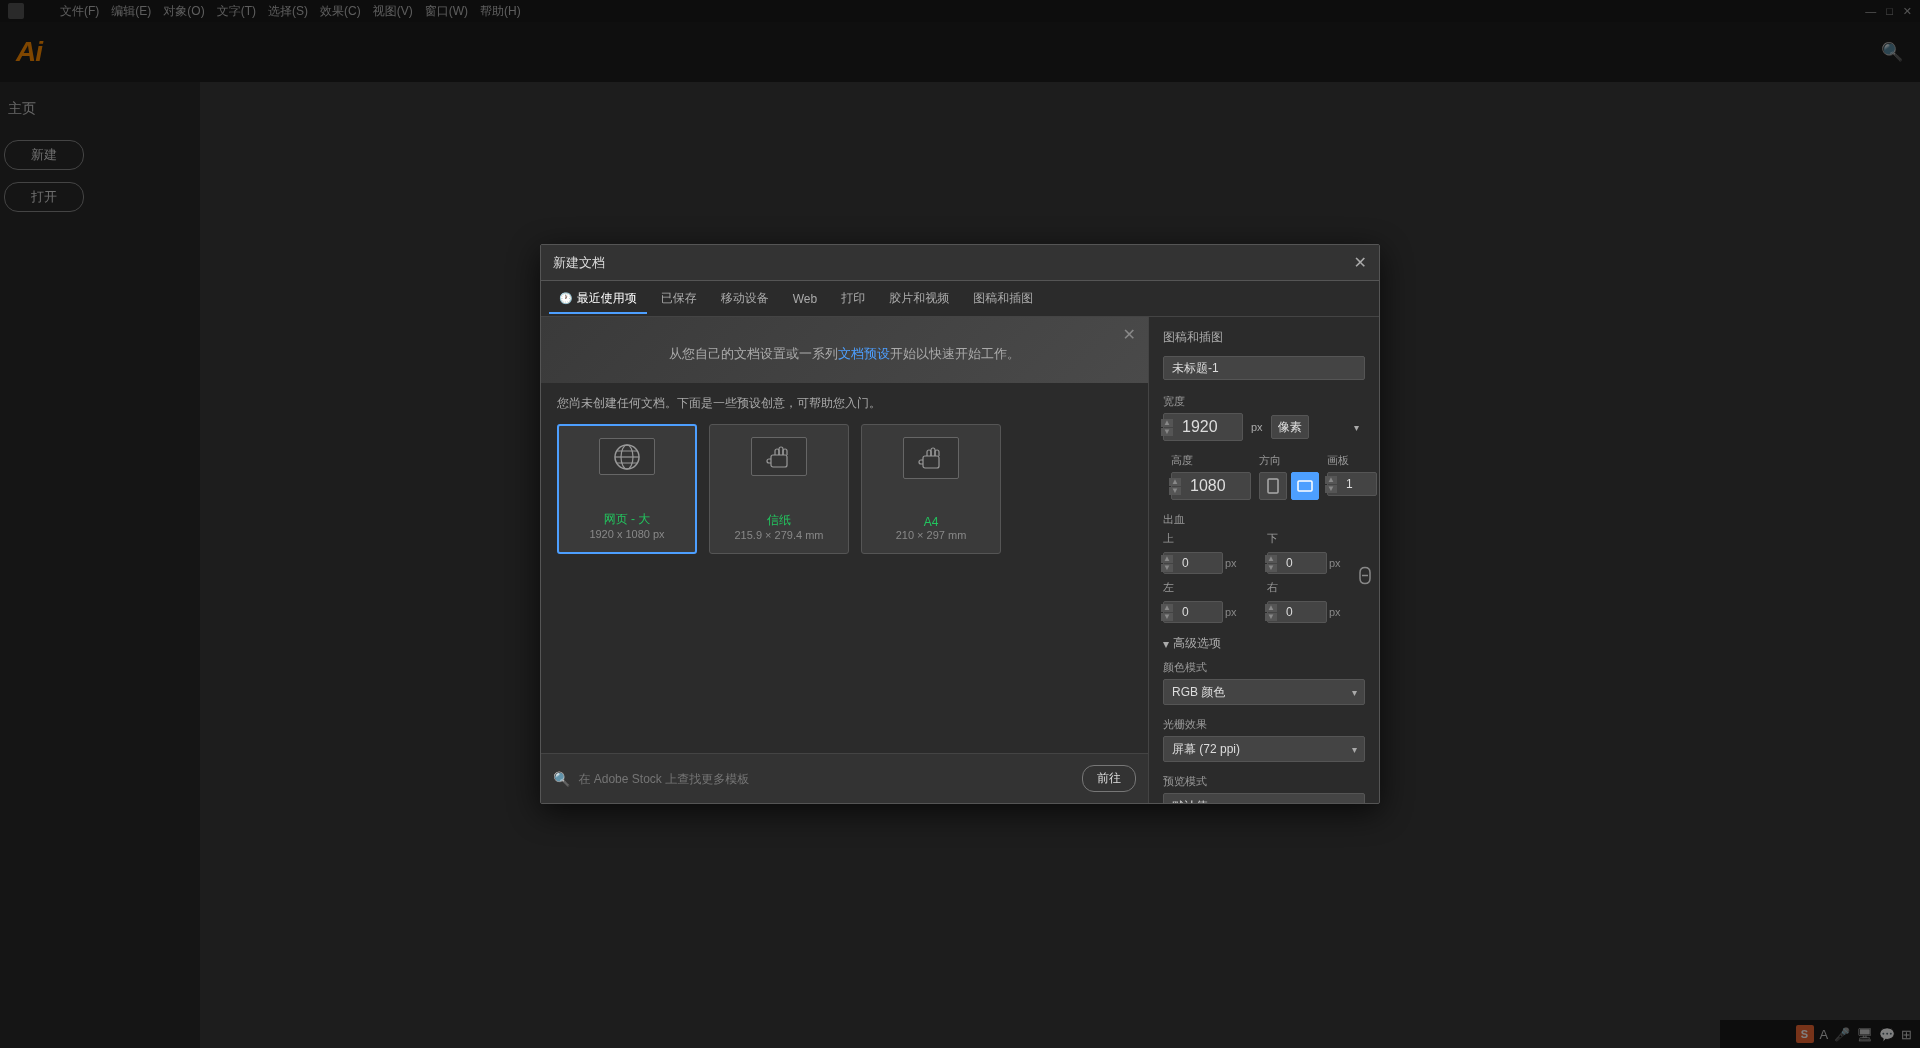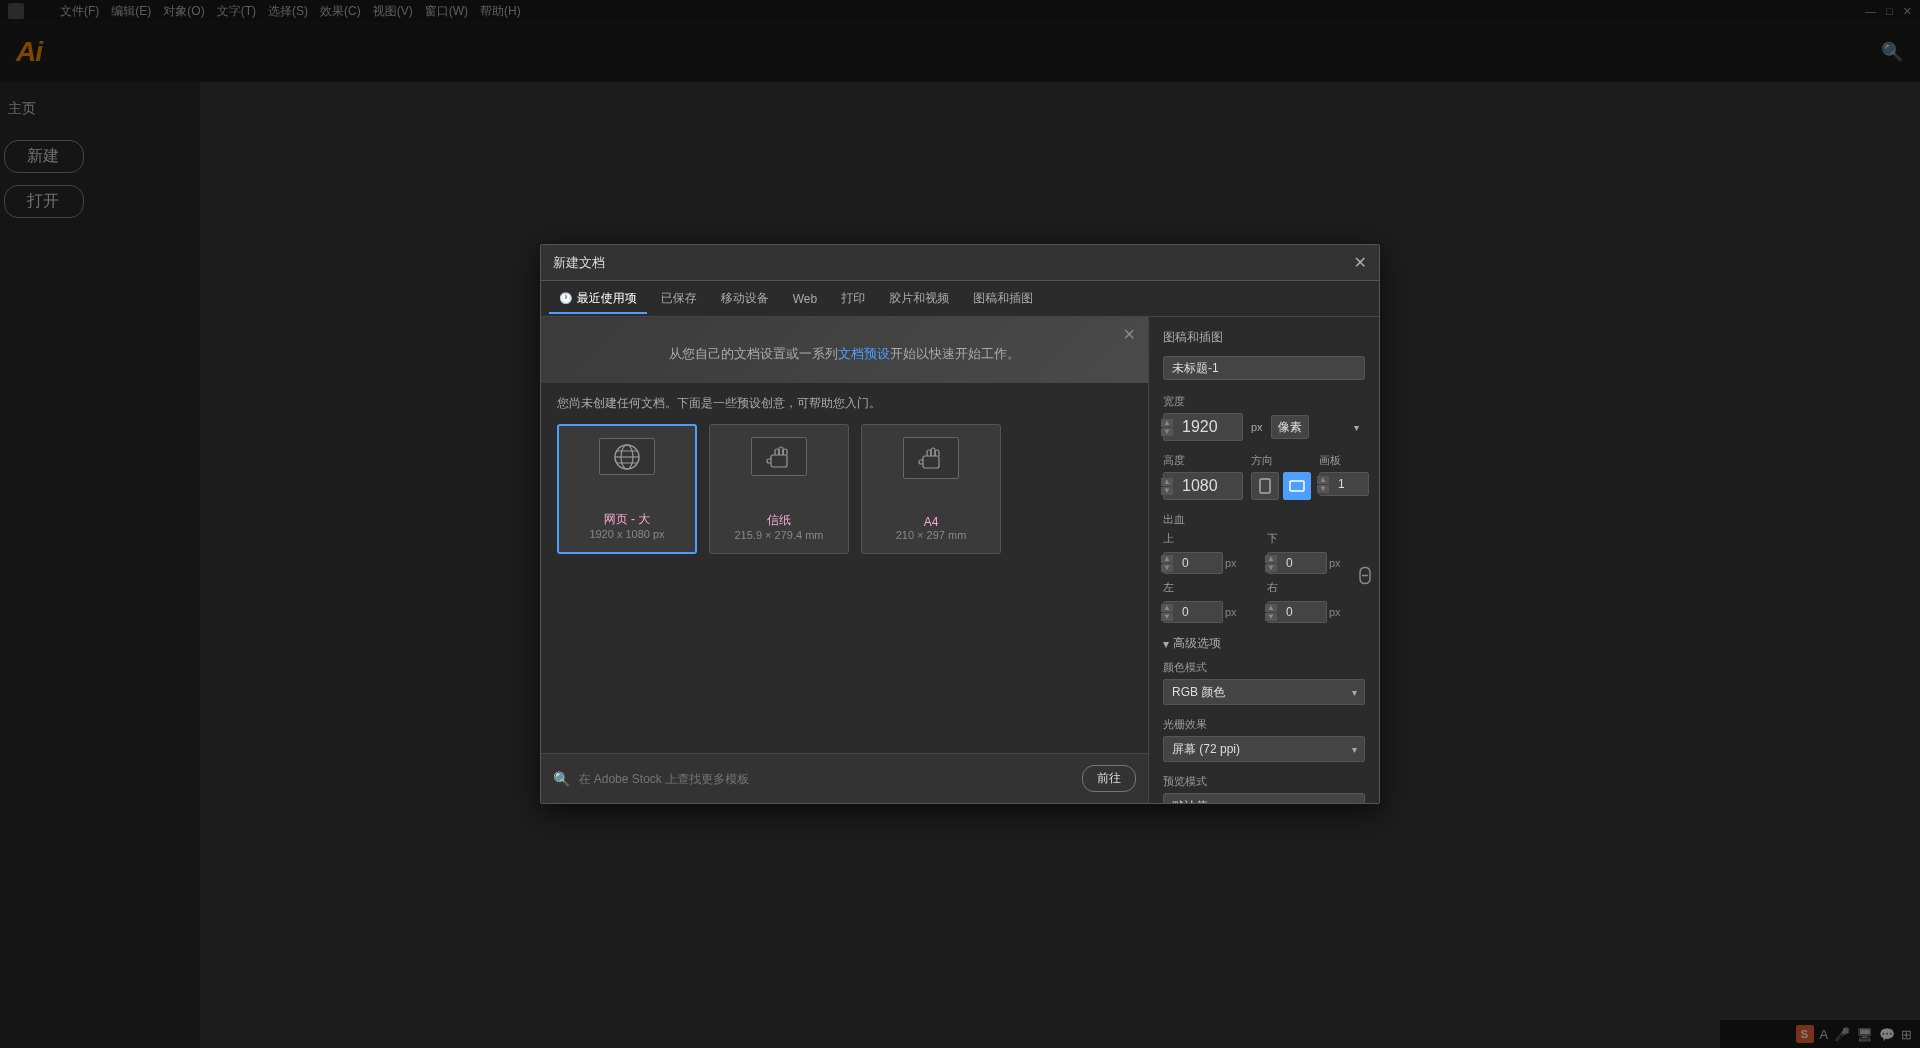--- a/index.html
+++ b/index.html
@@ -102,25 +102,25 @@
       color: #ccc;
       margin-bottom: 8px;
       padding: 2px 4px;
     }
     .btn-new, .btn-open {
       display: inline-block;
       border: 1.5px solid #888;
       border-radius: 14px;
       padding: 5px 22px;
       color: #ddd;
-      font-size: 16px;
+      font-size: 13px;
       cursor: pointer;
       background: transparent;
       width: 80px;
-      text-align: left;
+      text-align: center;
     }
 
     
     .main-content {
       position: absolute;
       top: 82px;
       left: 200px;
       width: calc(100% - 200px);
       height: calc(100% - 82px);
       background: #3a3a3a;
@@ -298,21 +298,21 @@
       background: #333;
     }
     .template-icon-area svg {
       width: 32px;
       height: 32px;
       stroke: #999;
       fill: none;
     }
     .template-name {
       font-size: 12px;
-      color: #f9a8d4;
+      color: #22c55e;
       text-align: center;
       margin-top: 28px;
     }
     .template-size {
       font-size: 11px;
       color: #888;
       text-align: center;
     }
 
     
@@ -418,20 +418,21 @@
       top: 50%;
       transform: translateY(-50%);
       color: #aaa;
       font-size: 10px;
       pointer-events: none;
     }
     .row-two-cols {
       display: flex;
       gap: 8px;
       margin-bottom: 12px;
+      margin-left: 8px;
     }
     .col-half { flex: 1; }
     .orientation-group {
       display: flex;
       gap: 4px;
     }
     .orient-btn {
       width: 28px;
       height: 28px;
       background: #444;

